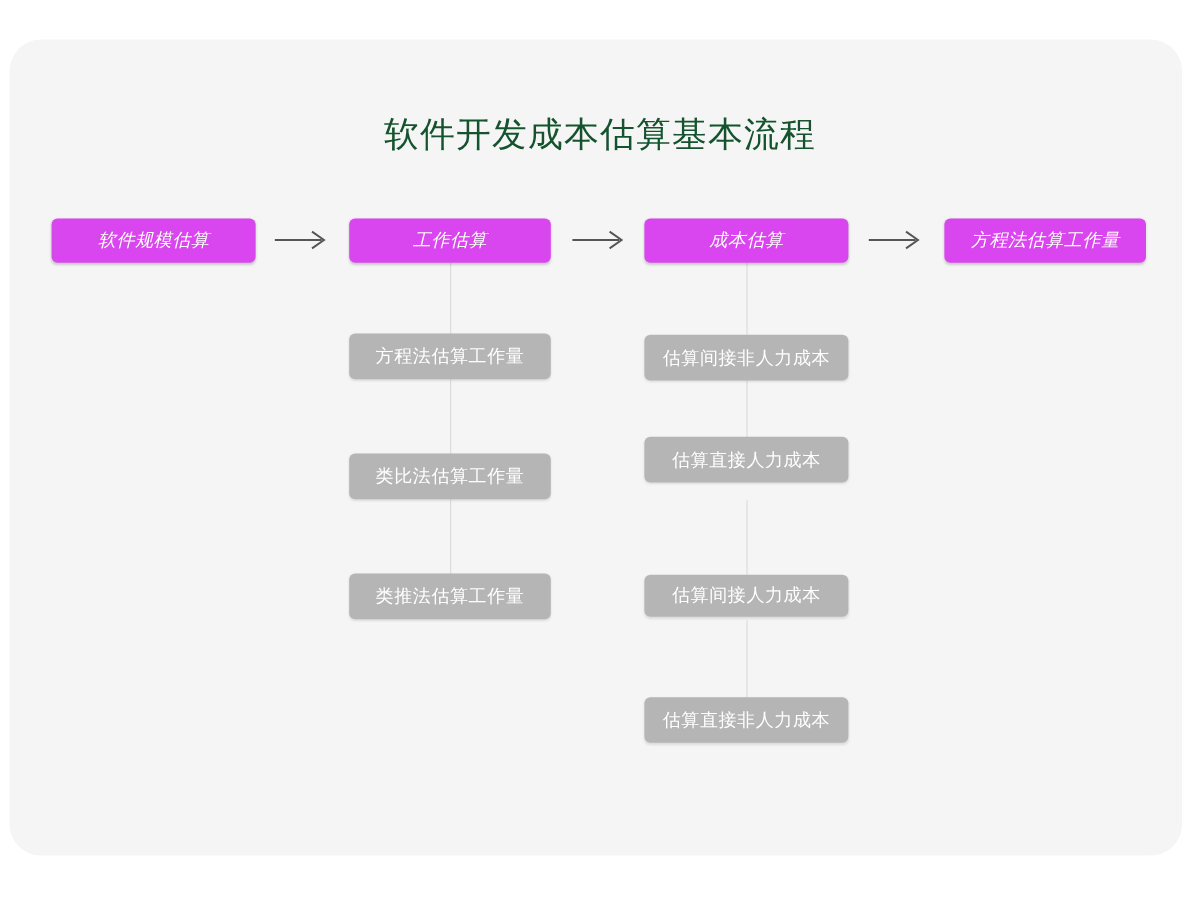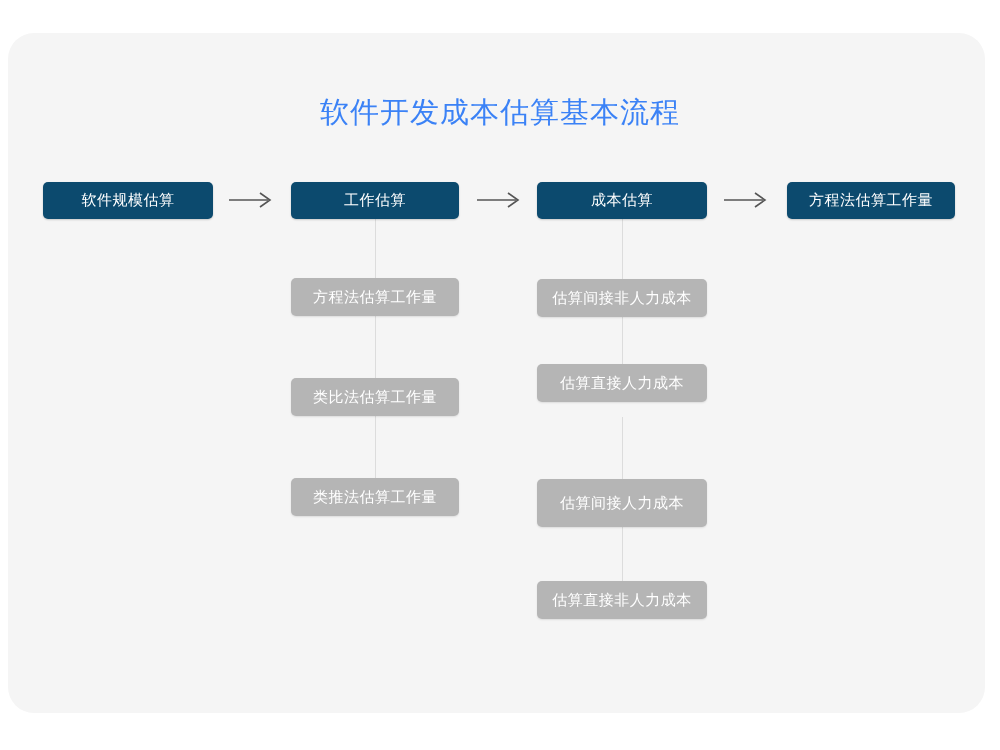--- a/index.html
+++ b/index.html
@@ -27,21 +27,21 @@
     background: #f5f5f5;
     border-radius: 26px;
   }
   #diagram-title {
     position: absolute;
     left: 0;
     top: 93px;
     width: 1000px;
     text-align: center;
     font-size: 29px;
-    color: #3b82f6;
+    color: #14532d;
     letter-spacing: 1px;
     white-space: nowrap;
   }
 
   
   .connector {
     position: absolute;
     width: 1px;
     background: #dcdcdc;
   }
@@ -54,22 +54,23 @@
     align-items: center;
     justify-content: center;
     border-radius: 5px;
     color: #ffffff;
     font-size: 15px;
     letter-spacing: 0.5px;
     white-space: nowrap;
     user-select: none;
   }
   .node.primary {
-    background: #0c4a6e;
+    background: #d946ef;
     box-shadow: 0 1px 2px rgba(0,0,0,0.18);
+    font-style: italic;
   }
   .node.secondary {
     background: #b5b5b5;
     box-shadow: 0 1px 2px rgba(0,0,0,0.10);
   }
 
   
   .arrow {
     position: absolute;
     width: 46px;
@@ -127,17 +128,17 @@
   <div class="node secondary" style="left:291px; top:378px; width:168px; height:38px;">类比法估算工作量</div>
 
   <div class="node secondary" style="left:291px; top:278px; width:168px; height:38px;">方程法估算工作量</div>
 
   <div class="node secondary" style="left:291px; top:478px; width:168px; height:38px;">类推法估算工作量</div>
 
   <div class="node secondary" style="left:537px; top:279px; width:170px; height:38px;font-family:Liberation Mono, monospace;">估算间接非人力成本</div>
 
   <div class="node secondary" style="left:537px; top:364px; width:170px; height:38px;">估算直接人力成本</div>
 
-  <div class="node secondary" style="left:537px; top:479px; width:170px; height:48px;">估算间接人力成本</div>
+  <div class="node secondary" style="left:537px; top:479px; width:170px; height:35px;">估算间接人力成本</div>
 
   <div class="node secondary" style="left:537px; top:581px; width:170px; height:38px;">估算直接非人力成本</div>
 
 </div>
 
 </body></html>

